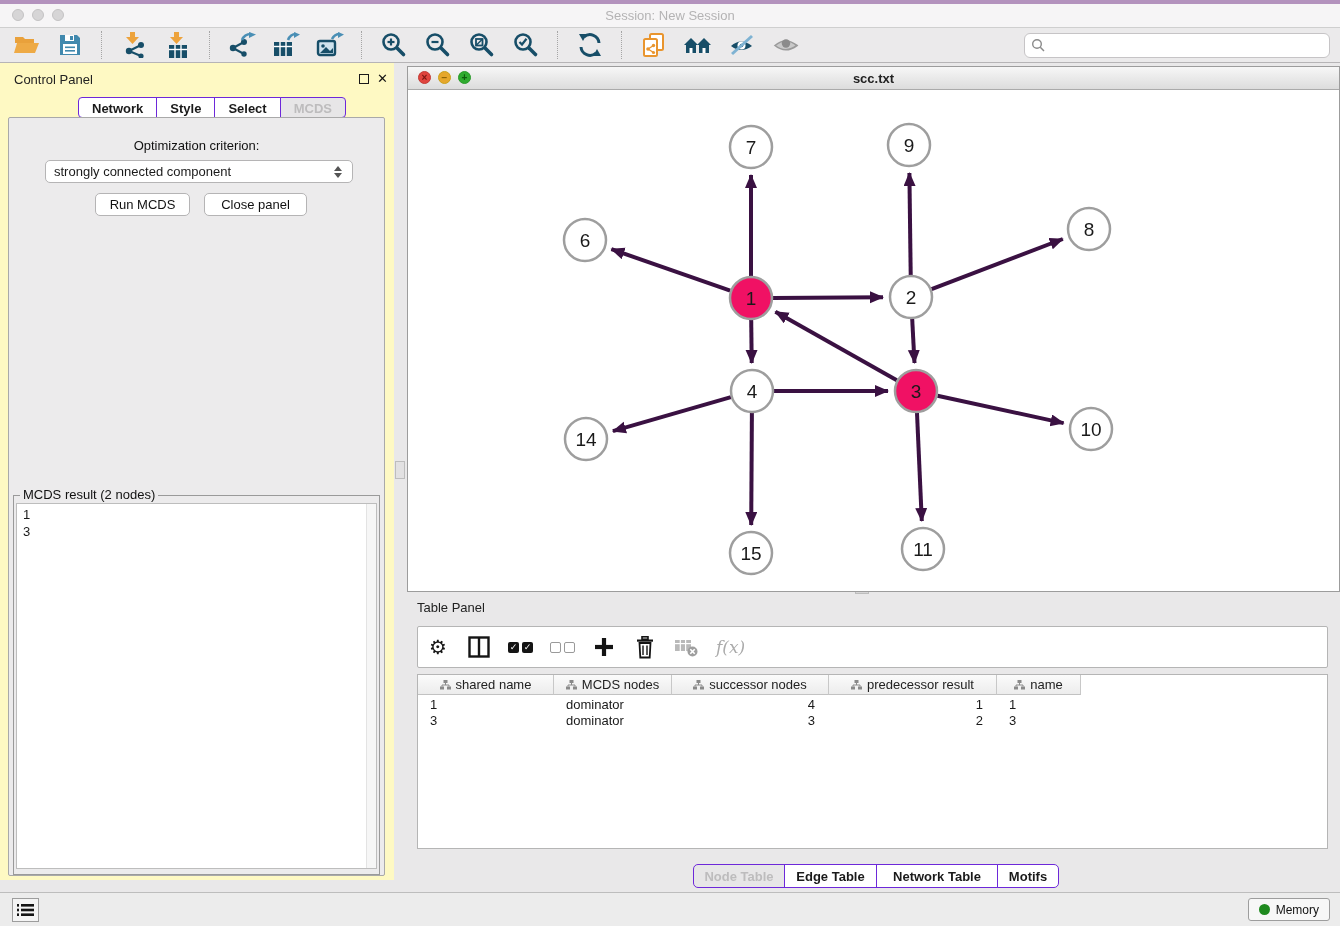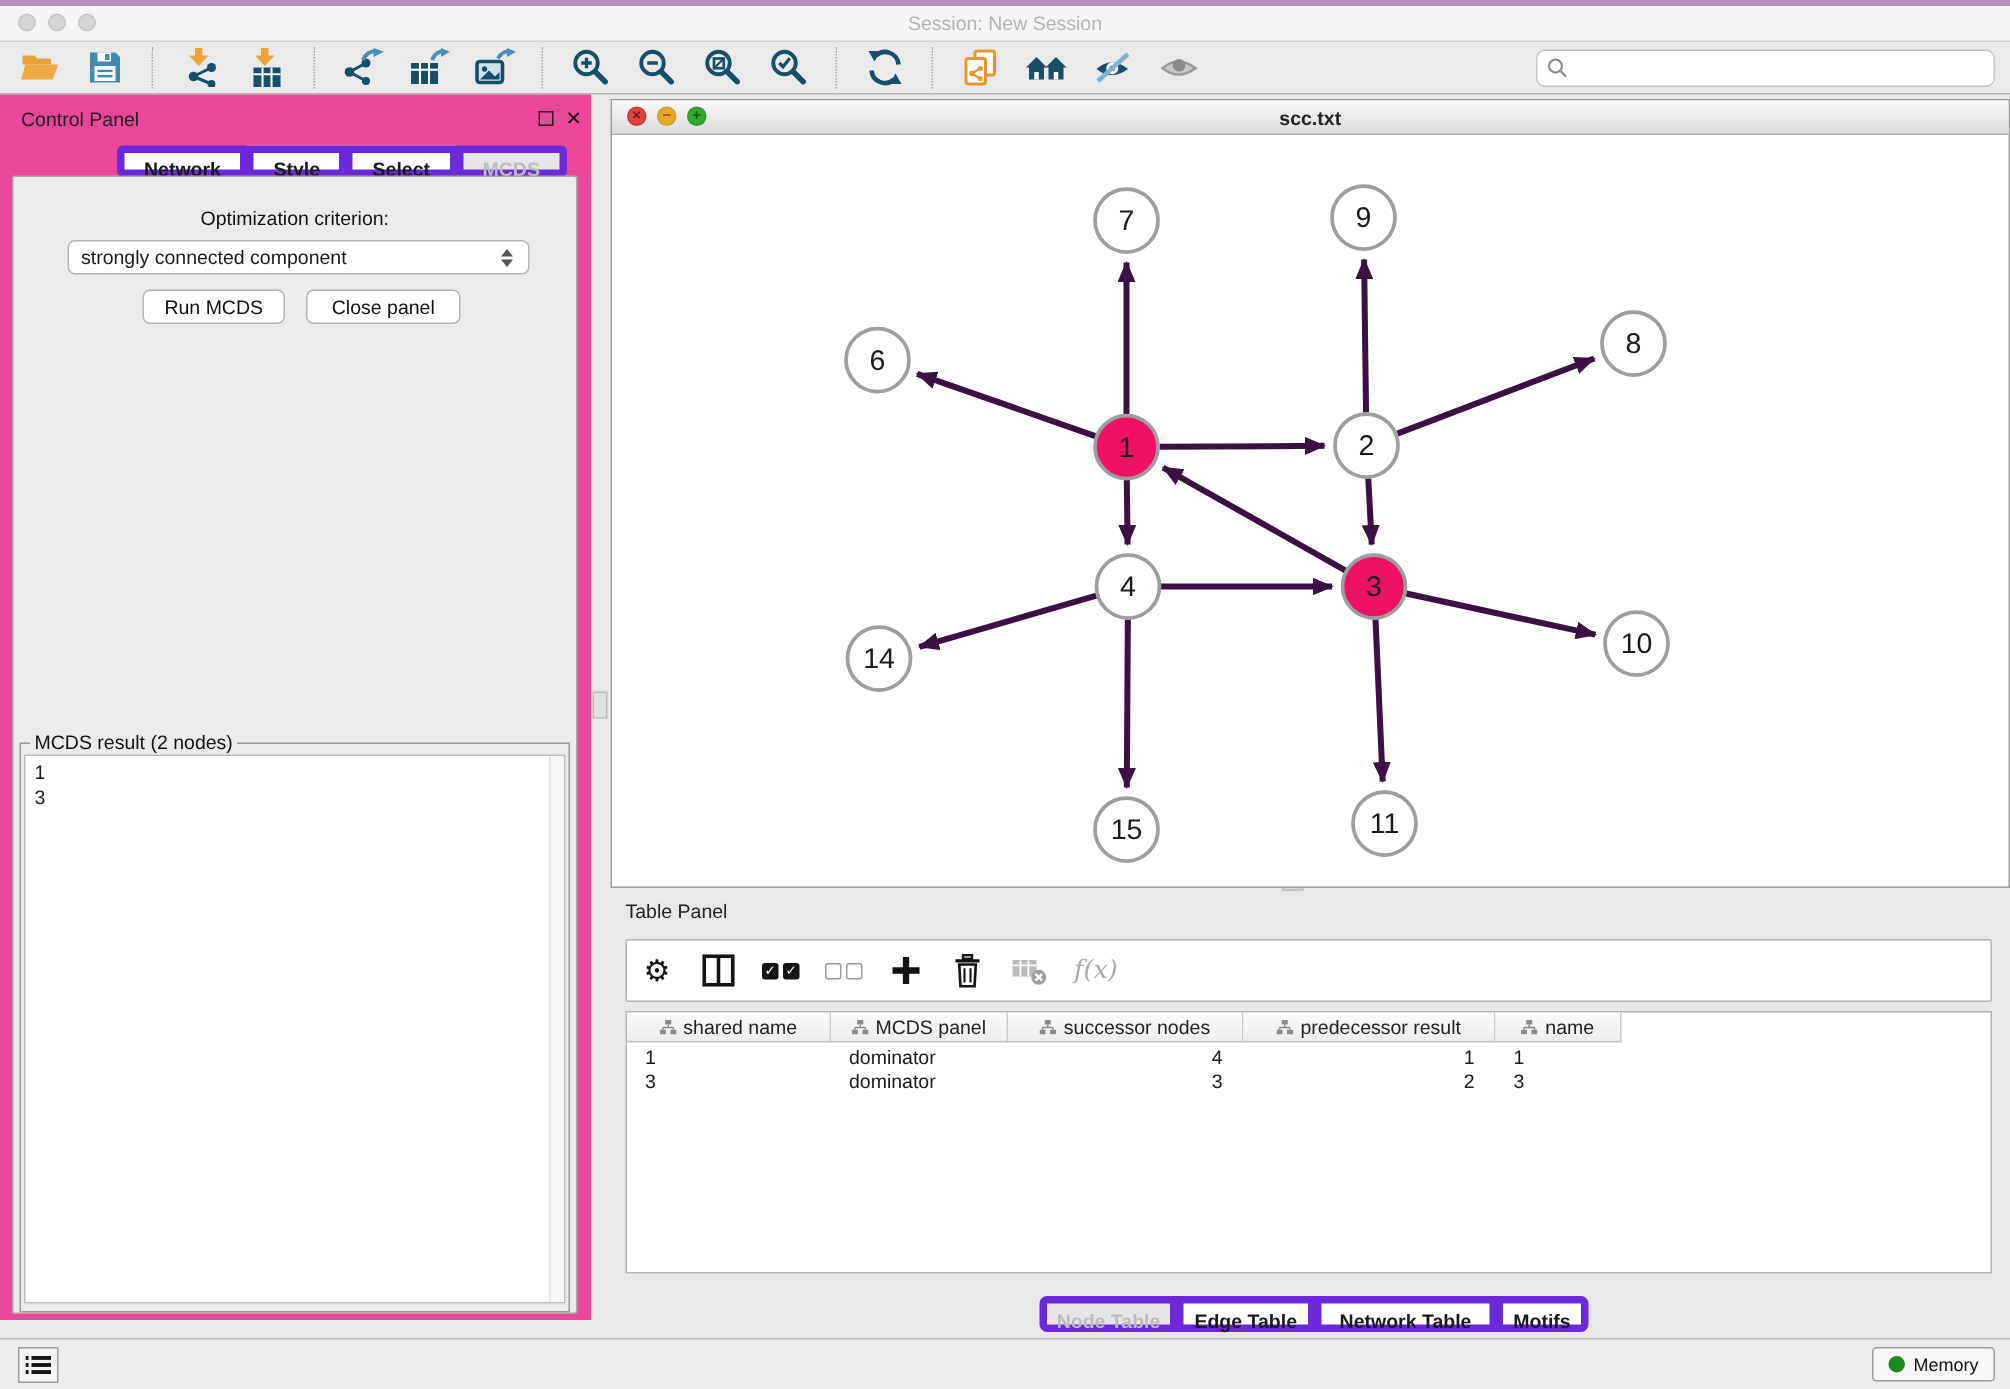--- a/index.html
+++ b/index.html
@@ -20,27 +20,27 @@
   
   .toolbar{left:0;top:28px;width:1340px;height:35px;background:#ebeaeb;border-bottom:1px solid #b6b4b6;
     display:flex;align-items:center;padding:0 10px;box-sizing:border-box;gap:12px;position:absolute;}
   .tbtn{display:flex;align-items:center;justify-content:center;width:32px;height:30px;flex:0 0 auto;}
   .tsep{width:1px;height:28px;border-left:1px dotted #a5a5a5;flex:0 0 auto;margin:0 3px;}
   .search-wrap{margin-left:auto;width:292px;height:23px;background:#fff;border:1px solid #c6c4c6;border-radius:6px;
     display:flex;align-items:center;padding:0 6px;gap:4px;}
   .search-input{border:none;outline:none;flex:1;font-size:13px;font-family:inherit;background:transparent;}
 
   
-  .control-panel{left:0;top:63px;width:394px;height:817px;background:#ec4899;}
+  .control-panel{left:0;top:63px;width:394px;height:817px;background:#fef9c3;}
   .cp-header{position:absolute;left:0;top:6px;width:100%;height:22px;}
   .cp-title{position:absolute;left:14px;top:3px;color:#222;}
   .float-btn{position:absolute;width:10px;height:10px;border:1.6px solid #1a1a1a;box-sizing:border-box;top:5px;}
   .close-x{position:absolute;top:2px;font-weight:bold;font-size:13px;color:#111;}
   .cp-tabs{position:absolute;left:78px;top:34px;height:21px;display:flex;}
-  .tab{height:21px;line-height:21px;box-sizing:border-box;border:5px solid #6d28d9;background:#fff;
+  .tab{height:21px;line-height:21px;box-sizing:border-box;border:1px solid #6d28d9;background:#fff;
     padding:0 13px;font-weight:600;color:#1a1a1a;margin-left:-1px;text-align:center;}
   .tab:first-child{border-radius:4px 0 0 4px;margin-left:0;}
   .tab:last-child{border-radius:0 4px 4px 0;text-align:center;}
   .tab.disabled-look{background:#e7e6e7;color:#bdbcbd;}
   .cp-content{position:absolute;left:8px;top:54px;width:377px;height:759px;border:1px solid #a9a9a9;
     background:#ecebec;border-radius:2px;box-sizing:border-box;}
   .opt-label{position:absolute;left:0;top:20px;width:100%;text-align:center;color:#111;}
   .criterion-select{position:absolute;left:36px;top:42px;width:308px;height:23px;background:#fff;border:1px solid #b5b4b5;
     border-radius:5px;box-sizing:border-box;display:flex;align-items:center;padding:0 8px;}
   .criterion-select .val{flex:1;}
@@ -432,21 +432,21 @@
           <div class="th-cell" style="width: 118px;">
             <svg width="11" height="10" viewBox="0 0 11 10">
               <rect x="3.5" y="0" width="4" height="3" fill="#8a8a8a"></rect>
               <line x1="5.5" y1="3" x2="5.5" y2="5" stroke="#8a8a8a" stroke-width="1"></line>
               <line x1="2" y1="5" x2="9" y2="5" stroke="#8a8a8a" stroke-width="1"></line>
               <line x1="2" y1="5" x2="2" y2="6.5" stroke="#8a8a8a" stroke-width="1"></line>
               <line x1="9" y1="5" x2="9" y2="6.5" stroke="#8a8a8a" stroke-width="1"></line>
               <rect x="0" y="6.5" width="4" height="3" fill="#8a8a8a"></rect>
               <rect x="7" y="6.5" width="4" height="3" fill="#8a8a8a"></rect>
             </svg>
-            <span>MCDS panel</span>
+            <span>MCDS nodes</span>
           </div>
           <div class="th-cell" style="width: 157px;">
             <svg width="11" height="10" viewBox="0 0 11 10">
               <rect x="3.5" y="0" width="4" height="3" fill="#8a8a8a"></rect>
               <line x1="5.5" y1="3" x2="5.5" y2="5" stroke="#8a8a8a" stroke-width="1"></line>
               <line x1="2" y1="5" x2="9" y2="5" stroke="#8a8a8a" stroke-width="1"></line>
               <line x1="2" y1="5" x2="2" y2="6.5" stroke="#8a8a8a" stroke-width="1"></line>
               <line x1="9" y1="5" x2="9" y2="6.5" stroke="#8a8a8a" stroke-width="1"></line>
               <rect x="0" y="6.5" width="4" height="3" fill="#8a8a8a"></rect>
               <rect x="7" y="6.5" width="4" height="3" fill="#8a8a8a"></rect>

